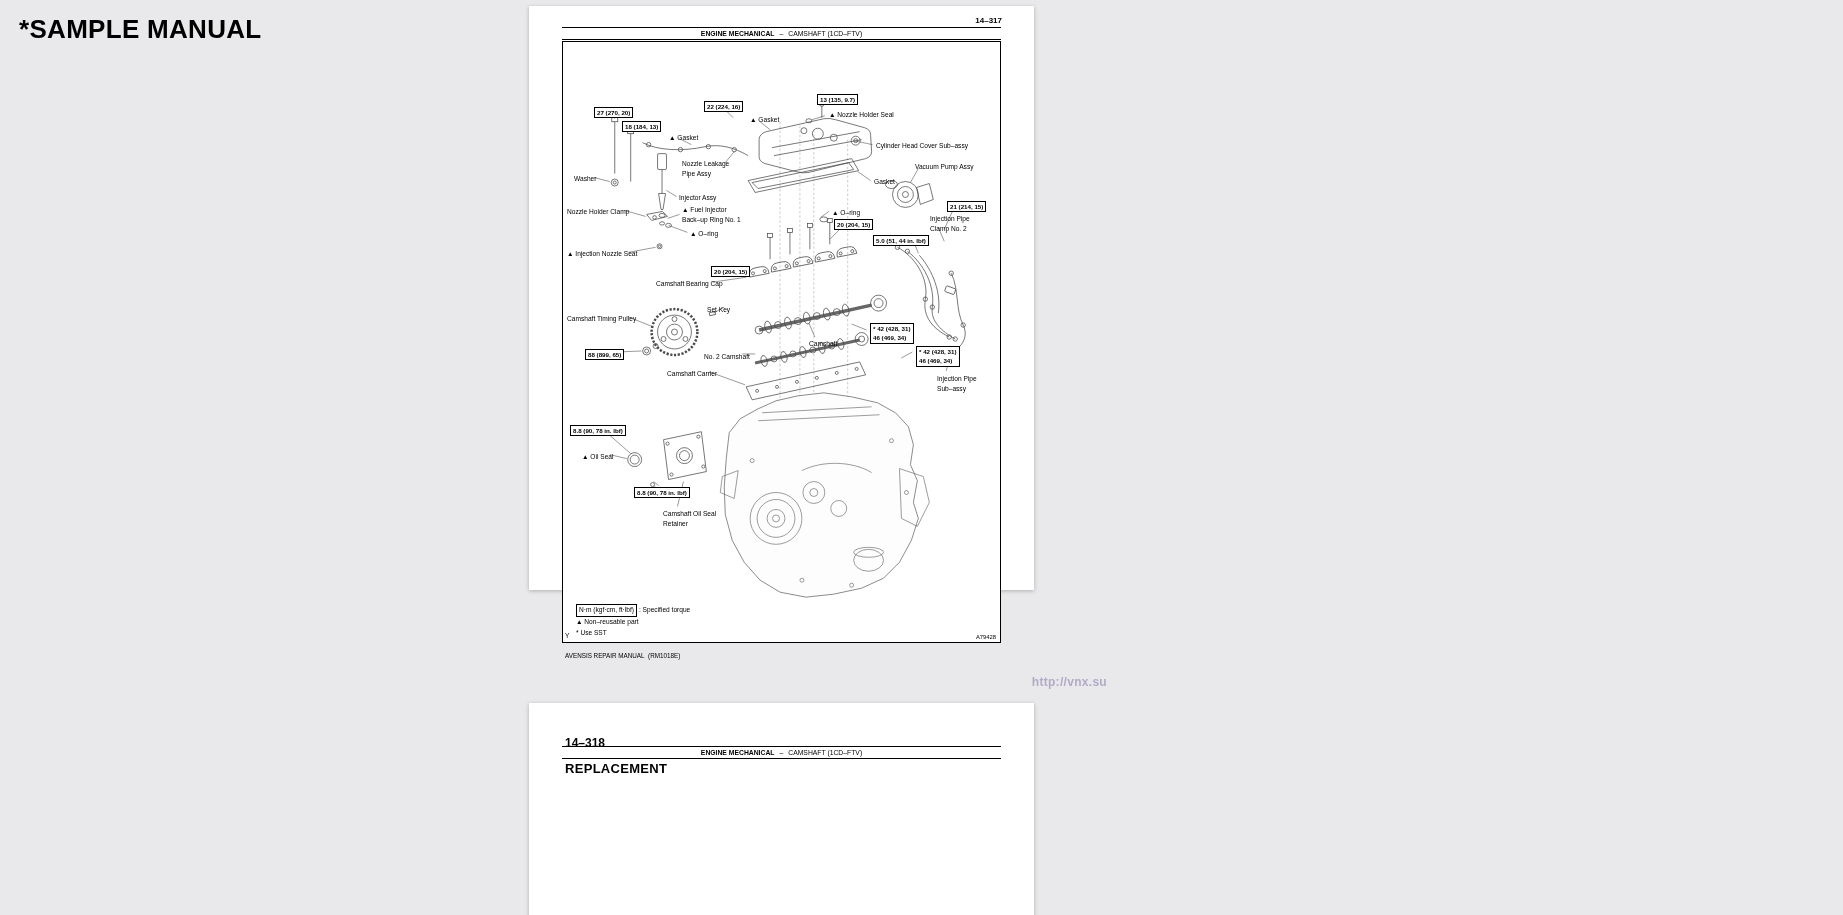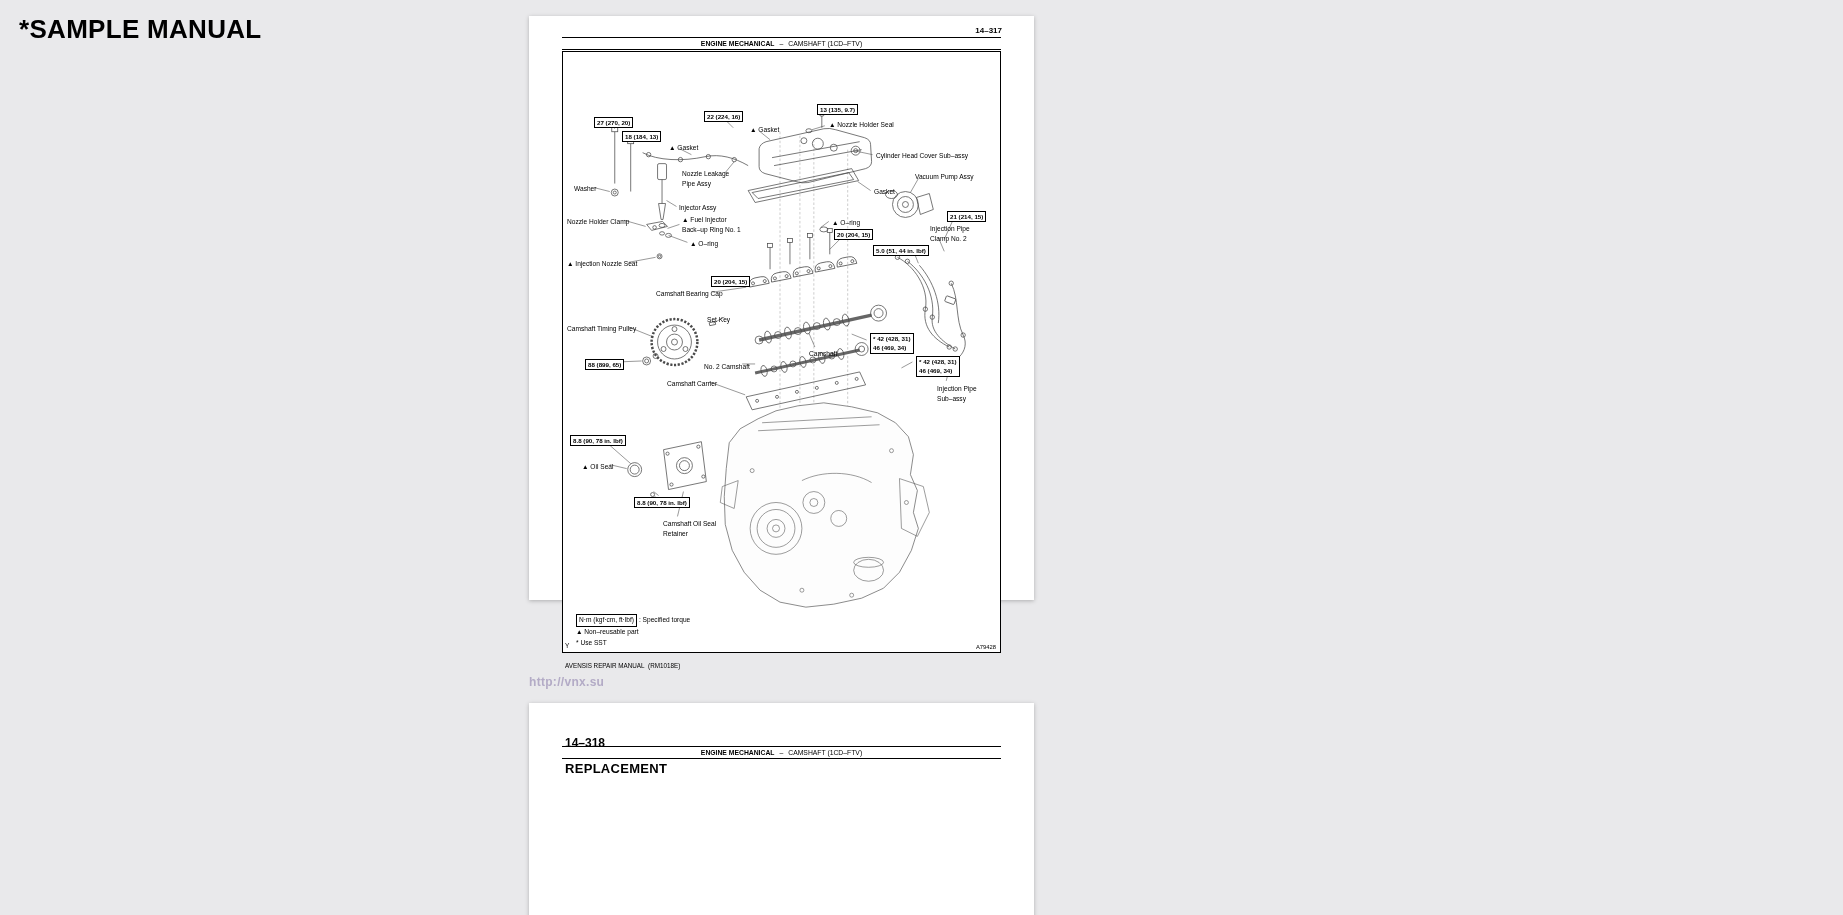--- a/index.html
+++ b/index.html
@@ -3,21 +3,21 @@
 <meta charset="utf-8">
 <style>
   * { box-sizing: border-box; }
   html,body { margin:0; padding:0; }
   body { font-family:"Liberation Sans", sans-serif; background:#e9e9eb; }
   .screen { position:relative; width:1843px; height:915px; background:#e9e9eb; overflow:hidden; }
 
   .sample-label { position:absolute; left:19px; top:14px; font-size:26px; font-weight:600; color:#000; letter-spacing:0.3px; }
 
   .doc-page { position:absolute; left:529px; width:505px; background:#fff; box-shadow:0 1px 4px rgba(0,0,0,0.25); }
-  .page-1 { top:16px; height:584px;padding-left:17px; }
+  .page-1 { top:6px; height:584px;padding-left:17px; }
   .page-2 { top:703px; height:230px; }
 
   .page-num-r { position:absolute; top:10px; right:32px; font-weight:700; font-size:8px; color:#000; }
   .page-num-l { position:absolute; top:33px; left:36px; font-weight:700; font-size:12px; color:#000; }
 
   .page-header { position:absolute; left:33px; right:33px; border-top:1px solid #000; border-bottom:1px solid #000; text-align:center; font-size:6.8px; line-height:1.35; padding:0.5px 0 1px; color:#000; }
   .page-1 .page-header { top:21px; }
   .page-2 .page-header { top:43px; }
   .hdr-section { font-weight:700; }
   .hdr-dash { margin:0 5px; }
@@ -32,21 +32,21 @@
   .part-label { font-size:6.6px; line-height:1.55; }
   .torque-box { font-size:6.2px; font-weight:700; line-height:1.5; border:1px solid #000; padding:0 2px; background:#fff; }
 
   .legend { position:absolute; left:13px; top:562px; font-size:6.6px; line-height:1.65; color:#000; }
   .legend-box { display:inline-block; border:1px solid #000; padding:0 2px; margin-right:2px; }
 
   .figure-code { position:absolute; right:4px; top:592px; font-size:5.8px; color:#000; }
   .corner-mark { position:absolute; left:2px; top:590px; font-size:6.5px; color:#000; }
   .page-footer { position:absolute; left:36px; top:646px; font-size:6.3px; color:#000; }
 
-  .watermark { position:absolute; left:529px; top:675px; width:578px; text-align:left; font-size:12px; font-weight:600; color:#b3abc6; letter-spacing:0.3px; }
+  .watermark { position:absolute; left:529px; top:675px; width:578px; text-align:right; font-size:12px; font-weight:600; color:#b3abc6; letter-spacing:0.3px; }
 </style>
 </head>
 <body>
 
 <div class="screen">
 
   <div class="sample-label">*SAMPLE MANUAL</div>
 
   <div class="doc-page page-1">
     <div class="page-num-r">14–317</div>

